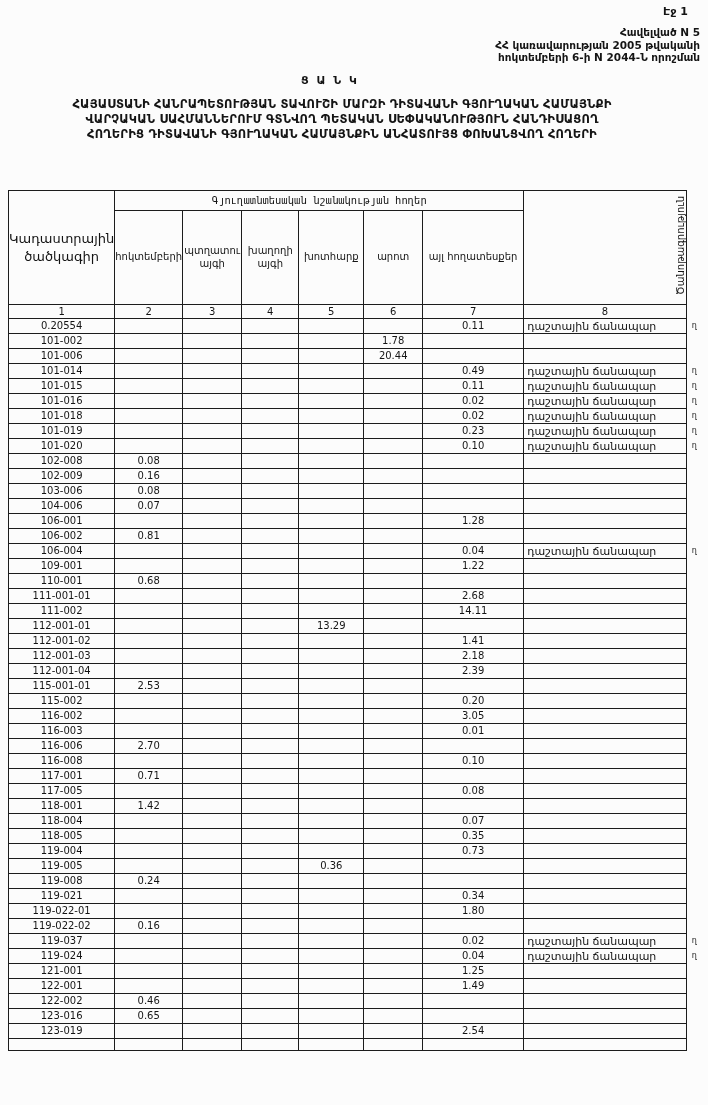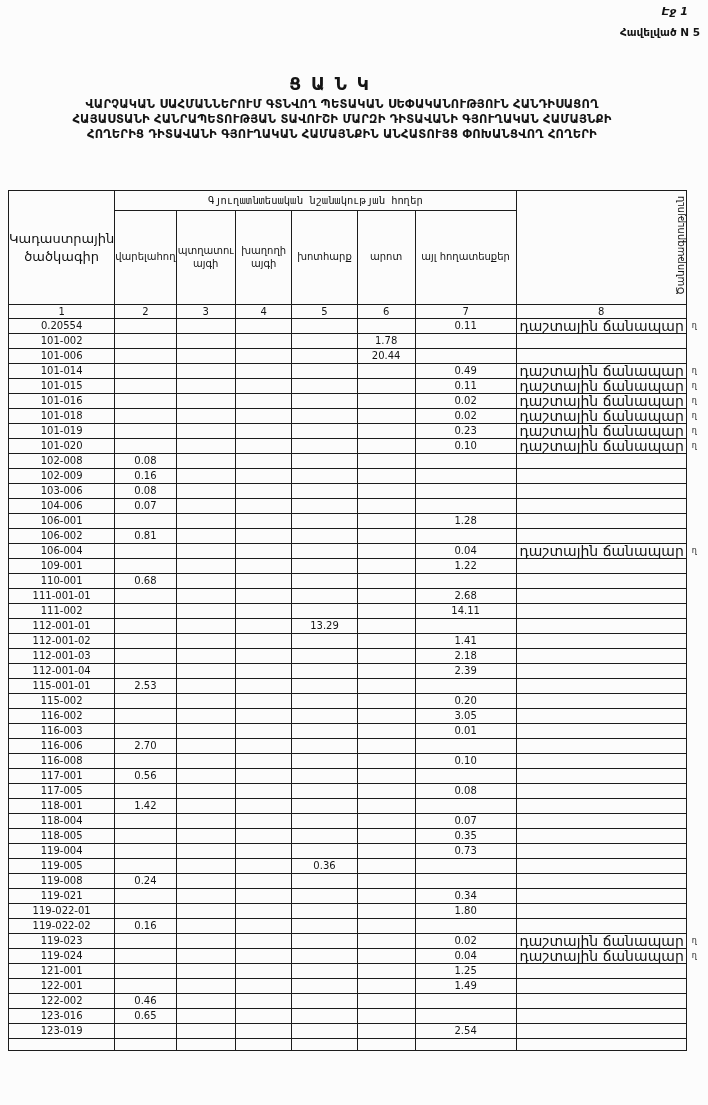--- a/index.html
+++ b/index.html
@@ -12,39 +12,38 @@
     overflow: hidden;
     font-family: "DejaVu Sans", sans-serif;
     color: #141414;
   }
   .page-num {
     position: absolute;
     top: 5px;
     right: 20px;
     font-size: 11px;
     font-weight: bold;
-    font-style: italic;
   }
   .appendix {
     position: absolute;
     top: 26px;
     left: 408px;
     width: 292px;
     text-align: right;
     font-size: 10.5px;
     font-weight: bold;
     line-height: 1.2;
   }
   .doc-type {
     position: absolute;
     top: 74px;
     left: 0;
     width: 660px;
     text-align: center;
-    font-size: 17px;
+    font-size: 11px;
     font-weight: bold;
     letter-spacing: 2px;
   }
   .title {
     position: absolute;
     top: 97px;
     left: 4px;
     width: 676px;
     text-align: center;
     font-size: 11.5px;
@@ -73,40 +72,42 @@
   .rot {
     display: inline-block;
     writing-mode: vertical-rl;
     transform: rotate(180deg);
     font-size: 10px;
     line-height: 1.1;
     white-space: nowrap;
   }
   .num { height: 14px; font-size: 10px; text-align: center; }
   .land-table tbody td { height: 15px; font-size: 10px; text-align: center; vertical-align: middle; line-height: 1; }
-  .land-table tbody td.note { text-align: left; font-size: 14px; padding-left: 3px; white-space: nowrap; }
+  .land-table tbody td.note { text-align: left; font-size: 11px; padding-left: 3px; white-space: nowrap; }
   .land-table tbody td.m { font-size: 8px; text-align: left; padding-left: 5px; color: #222; }
   .land-table tr.filler td { height: 12px; }
 </style>
 </head>
 <body>
 
 <div class="page">
 
   <div class="page-num">Էջ 1</div>
 
   <div class="appendix">
     <div>Հավելված N 5</div>
+    <div>ՀՀ կառավարության 2005 թվականի</div>
+    <div>հոկտեմբերի 6-ի N 2044-Ն որոշման</div>
   </div>
 
   <div class="doc-type">Ց Ա Ն Կ</div>
 
   <div class="title">
+    <div>ՀԱՅԱՍՏԱՆԻ ՀԱՆՐԱՊԵՏՈՒԹՅԱՆ ՏԱՎՈՒՇԻ ՄԱՐԶԻ ԴԻՏԱՎԱՆԻ ԳՅՈՒՂԱԿԱՆ ՀԱՄԱՅՆՔԻ</div>
     <div>ՎԱՐՉԱԿԱՆ ՍԱՀՄԱՆՆԵՐՈՒՄ ԳՏՆՎՈՂ ՊԵՏԱԿԱՆ ՍԵՓԱԿԱՆՈՒԹՅՈՒՆ ՀԱՆԴԻՍԱՑՈՂ</div>
-    <div>ՀԱՅԱՍՏԱՆԻ ՀԱՆՐԱՊԵՏՈՒԹՅԱՆ ՏԱՎՈՒՇԻ ՄԱՐԶԻ ԴԻՏԱՎԱՆԻ ԳՅՈՒՂԱԿԱՆ ՀԱՄԱՅՆՔԻ</div>
     <div>ՀՈՂԵՐԻՑ ԴԻՏԱՎԱՆԻ ԳՅՈՒՂԱԿԱՆ ՀԱՄԱՅՆՔԻՆ ԱՆՀԱՏՈՒՅՑ ՓՈԽԱՆՑՎՈՂ ՀՈՂԵՐԻ</div>
   </div>
 
   <table class="land-table">
     <colgroup>
       <col style="width:80px">
         <col style="width:60px">
         <col style="width:60px">
         <col style="width:60px">
       <col style="width:68px">
@@ -118,21 +119,21 @@
     <thead>
       <tr>
         <th rowspan="2" class="h-code">Կադաստրային ծածկագիր</th>
         <th colspan="6" class="h-group">Գյուղատնտեսական նշանակության հողեր</th>
         <th rowspan="2" class="h-note">
           <div class="rot">Ծանոթագրություն</div>
         </th>
         <th rowspan="3" class="m"></th>
       </tr>
       <tr>
-        <th class="h-col">վարելահող</th>
+        <th class="h-col">հոկտեմբերի</th>
         <th class="h-col">պտղատու այգի</th>
         <th class="h-col">խաղողի այգի</th>
         <th class="h-col">խոտհարք</th>
         <th class="h-col">արոտ</th>
         <th class="h-col">այլ հողատեսքեր</th>
       </tr>
       <tr>
         <td class="num">1</td>
         <td class="num">2</td>
         <td class="num">3</td>
@@ -469,21 +470,21 @@
           <td></td>
           <td></td>
           <td></td>
           <td></td>
           <td>0.10</td>
           <td class="note"></td>
           <td class="m"></td>
         </tr>
         <tr>
           <td>117-001</td>
-          <td>0.56</td>
+          <td>0.71</td>
           <td></td>
           <td></td>
           <td></td>
           <td></td>
           <td></td>
           <td class="note"></td>
           <td class="m"></td>
         </tr>
         <tr>
           <td>117-005</td>
@@ -589,21 +590,21 @@
           <td>0.16</td>
           <td></td>
           <td></td>
           <td></td>
           <td></td>
           <td></td>
           <td class="note"></td>
           <td class="m"></td>
         </tr>
         <tr>
-          <td>119-023</td>
+          <td>119-037</td>
           <td></td>
           <td></td>
           <td></td>
           <td></td>
           <td></td>
           <td>0.02</td>
           <td class="note">դաշտային ճանապար</td>
           <td class="m">ղ</td>
         </tr>
         <tr>

